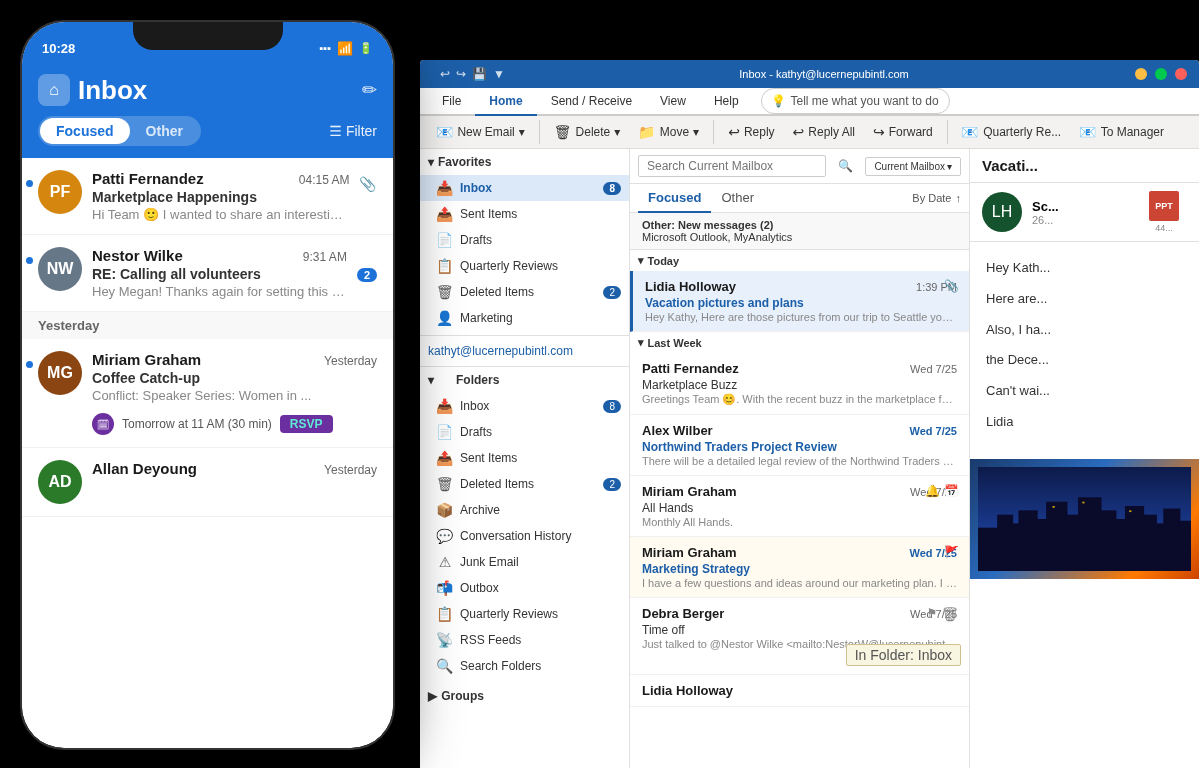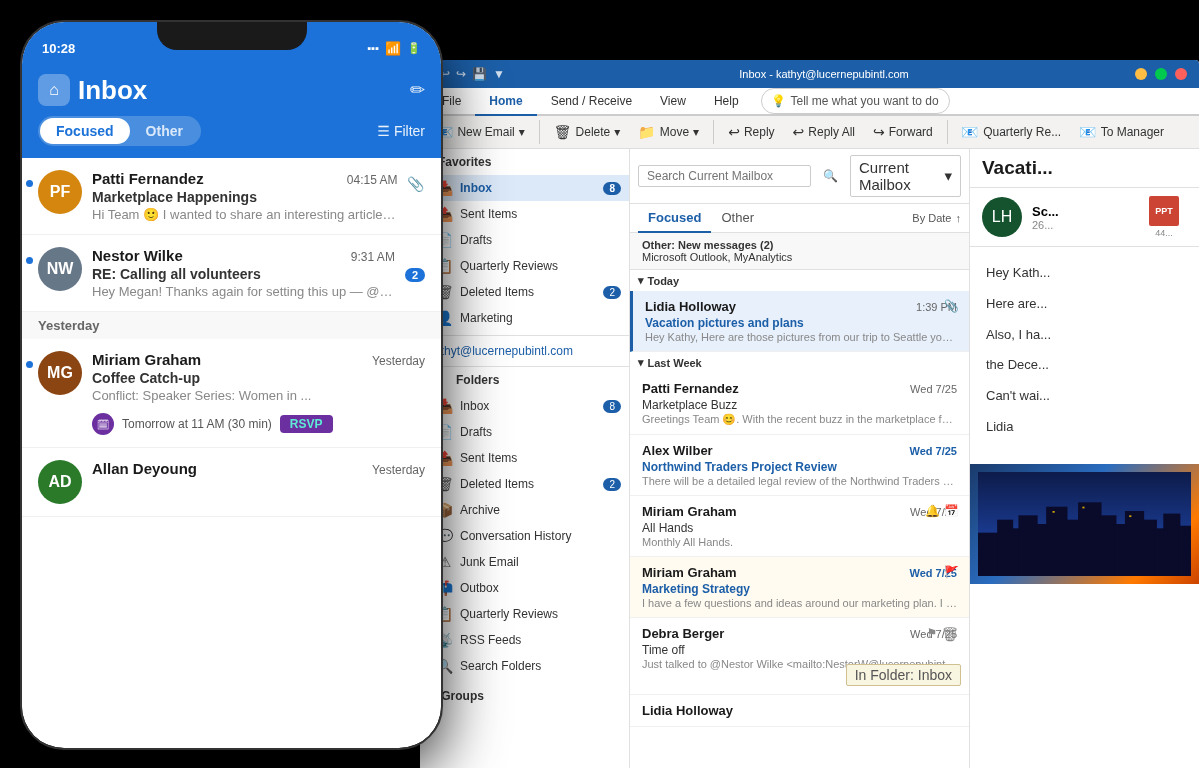--- a/index.html
+++ b/index.html
@@ -19,21 +19,21 @@
       top: 0;
       width: 420px;
       height: 768px;
       z-index: 2;
     }
 
     .phone-frame {
       position: absolute;
       left: 20px;
       top: 20px;
-      width: 423px;
+      width: 375px;
       height: 730px;
       background: #1a1a1a;
       border-radius: 44px;
       border: 2px solid #333;
       overflow: hidden;
       box-shadow: 0 20px 60px rgba(0,0,0,0.8);
     }
 
     .phone-notch {
       position: absolute;
@@ -491,21 +491,21 @@
       outline: none;
     }
 
     .search-btn {
       padding: 3px 6px;
       font-size: 12px;
       cursor: pointer;
     }
 
     .mailbox-btn {
-      font-size: 15px;
+      font-size: 10px;
       color: #333;
       border: 1px solid #ccc;
       border-radius: 2px;
       padding: 3px 8px;
       display: flex;
       align-items: center;
       gap: 2px;
       cursor: pointer;
     }
 
@@ -1139,21 +1139,21 @@
           <div class="email-item">
             <div class="email-item-header">
               <span class="email-item-sender">Lidia Holloway</span>
               <span class="email-item-time"></span>
             </div>
           </div>
         </div>
       </div>
 
       <div class="outlook-reading-pane">
-        <div style="padding:8px 12px;border-bottom:1px solid #e0e0e0;font-size:19px;font-weight:600;color:#1a1a1a;">Vacati...</div>
+        <div style="padding:8px 12px;border-bottom:1px solid #e0e0e0;font-size:15px;font-weight:600;color:#1a1a1a;">Vacati...</div>
         <div class="reading-sender-row" style="padding:8px 12px;border-bottom:1px solid #e0e0e0;">
           <div class="reading-avatar">LH</div>
           <div class="reading-sender-info">
             <div class="reading-sender-name">Sc...</div>
             <div class="reading-meta">26...</div>
           </div>
           <div style="display:flex;flex-direction:column;align-items:center;gap:2px;margin-right:8px;">
             <div style="width:30px;height:30px;background:#cc4433;border-radius:2px;display:flex;align-items:center;justify-content:center;font-size:9px;font-weight:700;color:#fff;">PPT</div>
             <span style="font-size:9px;color:#888;">44...</span>
           </div>

